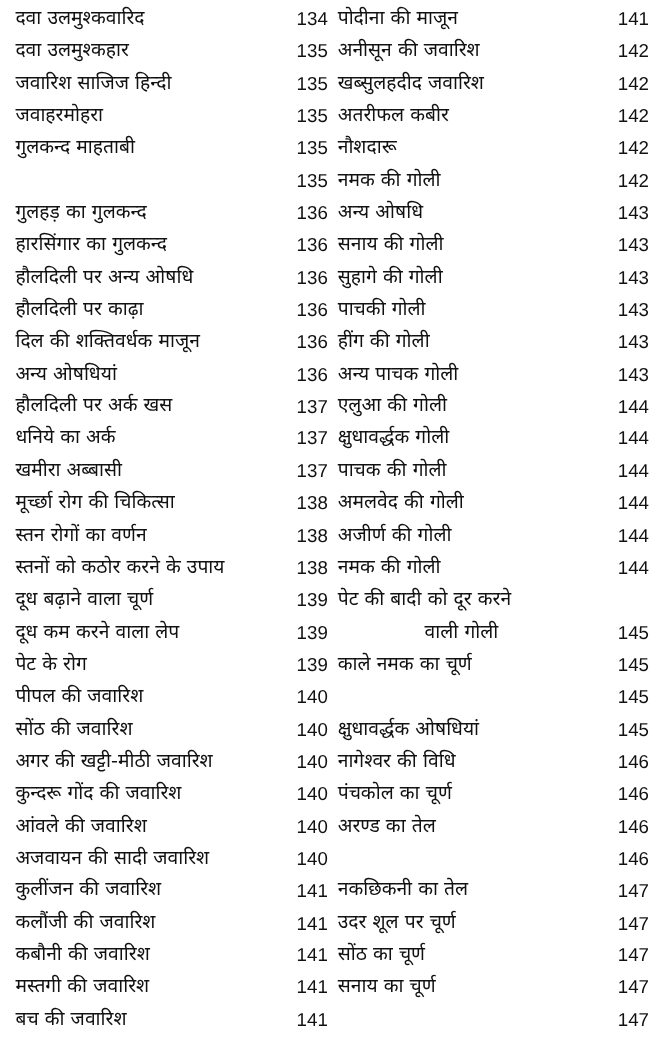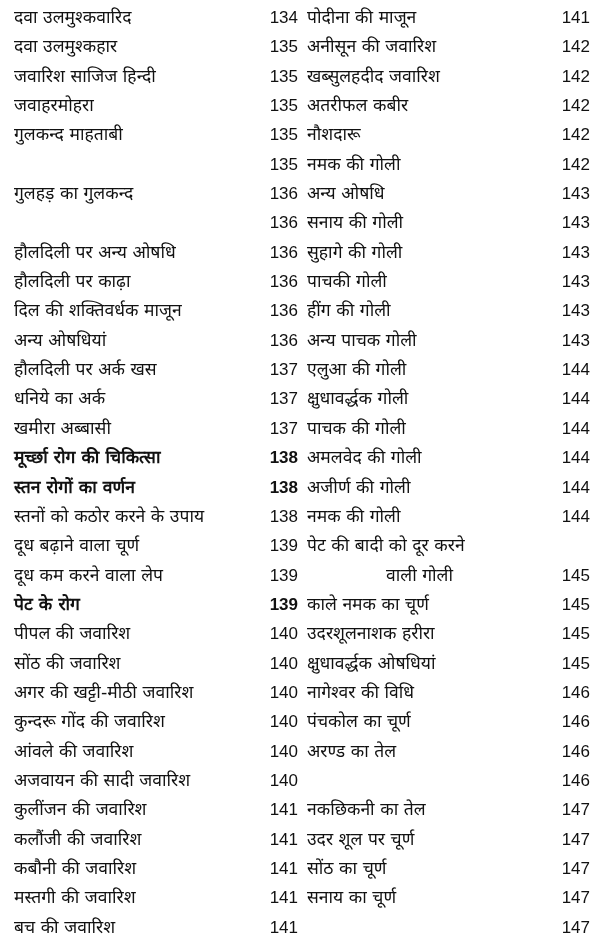--- a/index.html
+++ b/index.html
@@ -49,21 +49,21 @@
     }
     .row .page-num {
       position: absolute;
       right: 0;
       top: 0;
       font-family: "Liberation Sans", sans-serif;
       font-size: 17px;
     }
     .row.bold .label,
     .row.bold .page-num {
-      font-weight: bold;
+      font-weight: normal;
     }
     .row.indent .label {
       left: 42px;
       margin-left: 37px;
     }
   </style>
 </head>
 <body>
 
 <div class="page">
@@ -89,20 +89,21 @@
         <span class="page-num">135</span>
       </div>
       <div class="row">
         <span class="page-num">135</span>
       </div>
       <div class="row">
         <span class="label">गुलहड़ का गुलकन्द</span>
         <span class="page-num">136</span>
       </div>
       <div class="row">
+        <span class="label">हारसिंगार का गुलकन्द</span>
         <span class="page-num">136</span>
       </div>
       <div class="row">
         <span class="label">हौलदिली पर अन्य ओषधि</span>
         <span class="page-num">136</span>
       </div>
       <div class="row">
         <span class="label">हौलदिली पर काढ़ा</span>
         <span class="page-num">136</span>
       </div>
@@ -274,21 +275,20 @@
       </div>
       <div class="row indent">
         <span class="label">वाली गोली</span>
         <span class="page-num">145</span>
       </div>
       <div class="row">
         <span class="label">काले नमक का चूर्ण</span>
         <span class="page-num">145</span>
       </div>
       <div class="row">
-        <span class="label">उदरशूलनाशक हरीरा</span>
         <span class="page-num">145</span>
       </div>
       <div class="row">
         <span class="label">क्षुधावर्द्धक ओषधियां</span>
         <span class="page-num">145</span>
       </div>
       <div class="row">
         <span class="label">नागेश्वर की विधि</span>
         <span class="page-num">146</span>
       </div>

